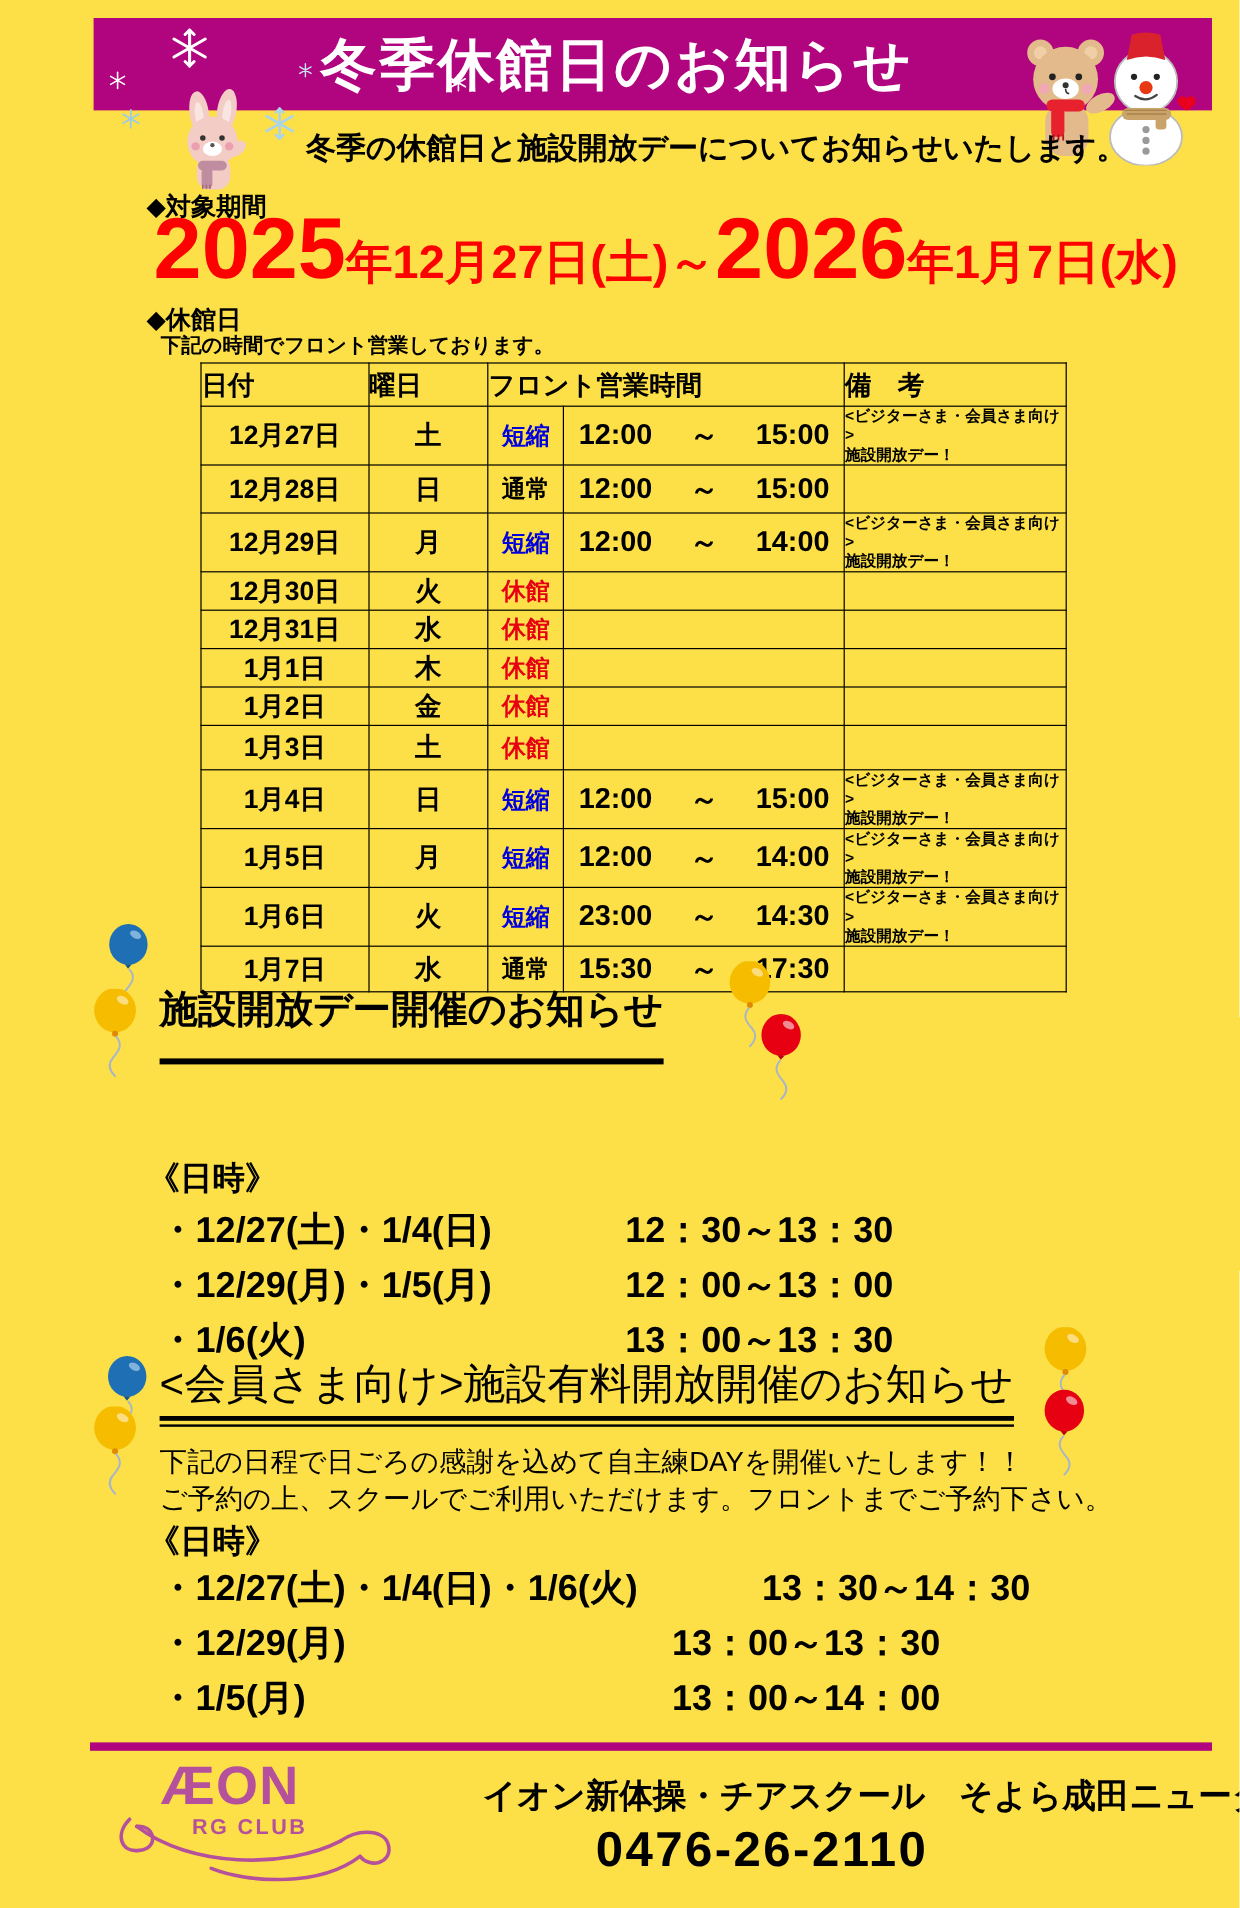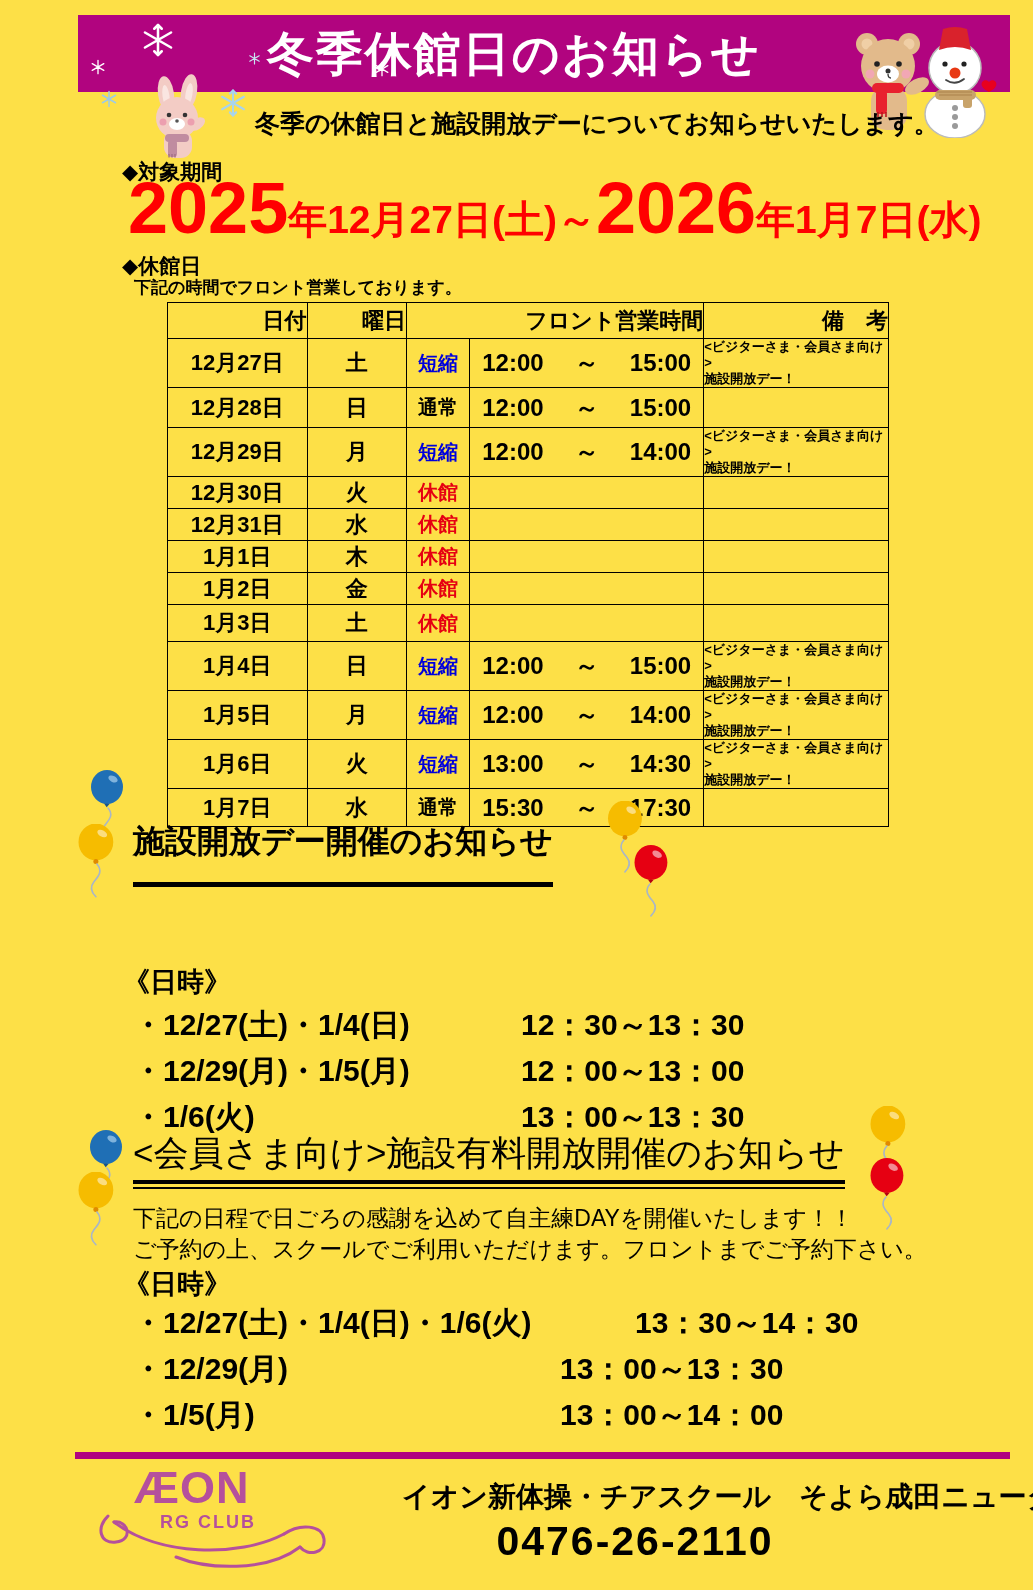--- a/index.html
+++ b/index.html
@@ -19,21 +19,21 @@
   
   .intro{position:absolute;left:210px;top:107px;font-size:25px;font-weight:bold;white-space:nowrap;margin-left:45px;}
   .sec-label{position:absolute;font-size:21px;font-weight:bold;}
   .period-line{position:absolute;left:128px;top:178px;color:#FF0000;font-weight:bold;white-space:nowrap;line-height:60px;}
   .period-line .yr{font-size:72px;}
   .period-line .md{font-size:39px;}
   .note{position:absolute;left:134px;top:276px;font-size:17px;font-weight:bold;}
   
   table.tbl{position:absolute;left:167px;top:302px;border-collapse:collapse;table-layout:fixed;width:722px;}
   .tbl th,.tbl td{border:1.5px solid #000;padding:0;font-weight:bold;vertical-align:middle;}
-  .tbl th{font-size:22px;height:35px;text-align:right;}
+  .tbl th{font-size:22px;height:35px;text-align:left;}
   .c-date,.c-day{font-size:22px;text-align:center;}
   .c-status{font-size:20px;text-align:center;}
   .st-short{color:#0000DC;}
   .st-closed{color:#E60012;}
   .c-time{font-size:24px;}
   .time-flex{display:flex;justify-content:space-between;align-items:center;padding:0 12px;}
   .c-remark{font-size:13px;line-height:16px;padding:2px 2px 2px 7px;}
   tr.rA{height:43px;} tr.rB{height:40px;} tr.rC{height:32px;} tr.rD{height:37px;} tr.rE{height:38px;}
   
   .s1-head{
@@ -293,21 +293,21 @@
             <div>&lt;ビジターさま・会員さま向け&gt;</div>
             <div>施設開放デー！</div>
           </td>
     </tr>
     <tr class="rA">
       <td class="c-date">1月6日</td>
       <td class="c-day">火</td>
       <td class="c-status st-short">短縮</td>
       <td class="c-time">
             <div class="time-flex">
-              <span>13:00</span>
+              <span>23:00</span>
               <span>～</span>
               <span>14:30</span>
             </div>
           </td>
       <td class="c-remark">
             <div>&lt;ビジターさま・会員さま向け&gt;</div>
             <div>施設開放デー！</div>
           </td>
     </tr>
     <tr class="rE">

